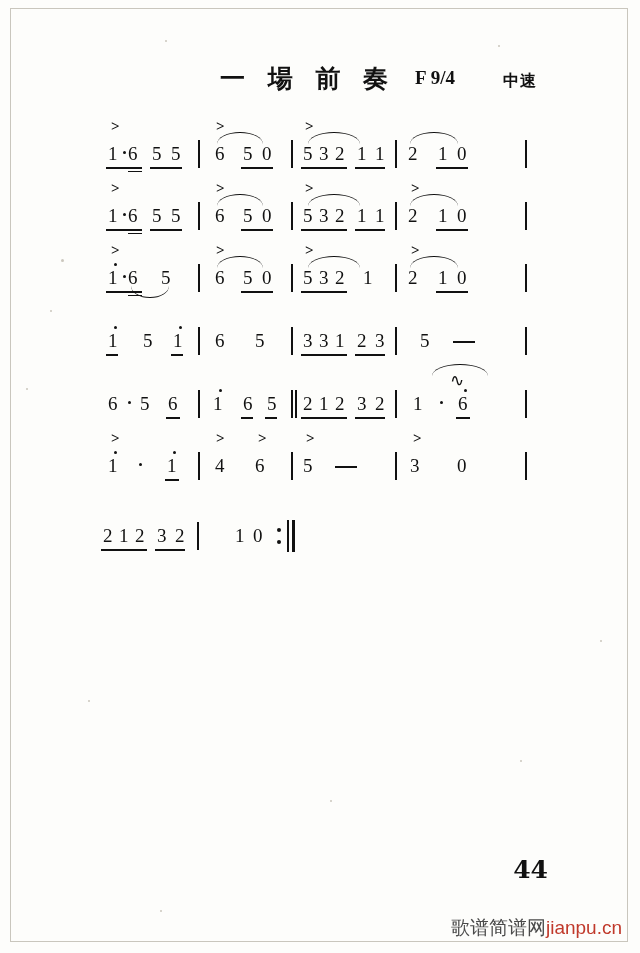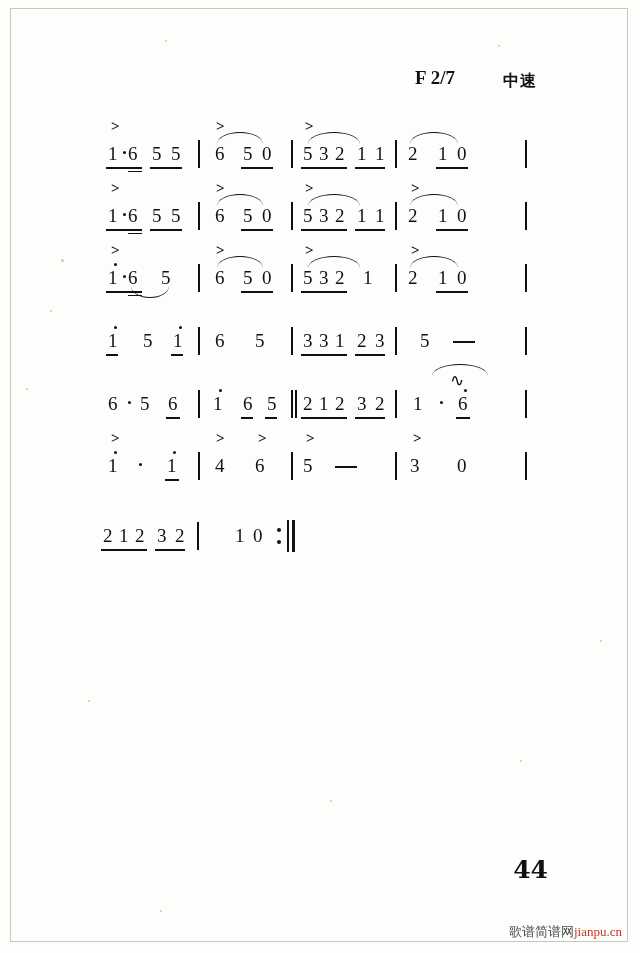--- a/index.html
+++ b/index.html
@@ -156,22 +156,22 @@
     top: 855px;
     font-family: "DejaVu Serif", serif;
     font-size: 25px;
     font-weight: bold;
     color: #111;
   }
   .watermark {
     position: absolute;
     right: 18px;
     bottom: 12px;
-    font-family: Liberation Serif, serif;
-    font-size: 13px;
+    font-family: Liberation Sans, sans-serif;
+    font-size: 19px;
     color: #6d6d6d;
     white-space: nowrap;
   }
   .watermark .cn { color: #4a4a4a; }
   .watermark .dot-red { color: #c0392b; }
 </style>
 </head>
 <body>
 
 <div class="page">
@@ -182,21 +182,22 @@
   <div class="speck" style="left:61px;top:259px;width:3px;height:3px;"></div>
   <div class="speck" style="left:50px;top:310px;width:2px;height:2px;"></div>
   <div class="speck" style="left:26px;top:388px;width:2px;height:2px;"></div>
   <div class="speck" style="left:600px;top:640px;width:2px;height:2px;"></div>
   <div class="speck" style="left:88px;top:700px;width:2px;height:2px;"></div>
   <div class="speck" style="left:330px;top:800px;width:2px;height:2px;"></div>
   <div class="speck" style="left:520px;top:760px;width:2px;height:2px;"></div>
   <div class="speck" style="left:160px;top:910px;width:2px;height:2px;"></div>
 
   <div class="title-row">
-    <div class="title-key">F 2/7</div>
+    <div class="title-main">一 場 前 奏</div>
+    <div class="title-key">F 9/4</div>
     <div class="title-tempo">中速</div>
   </div>
 
   <div class="system" style="top:118px;">
 
     <div class="accent" style="left:16px;top:0px;">&gt;</div>
     <div class="note" style="left:13px;top:26px;">1</div>
     <div class="augdot" style="left:28px;top:33px;"></div>
     <div class="note" style="left:33px;top:26px;">6</div>
     <div class="note" style="left:57px;top:26px;">5</div>

